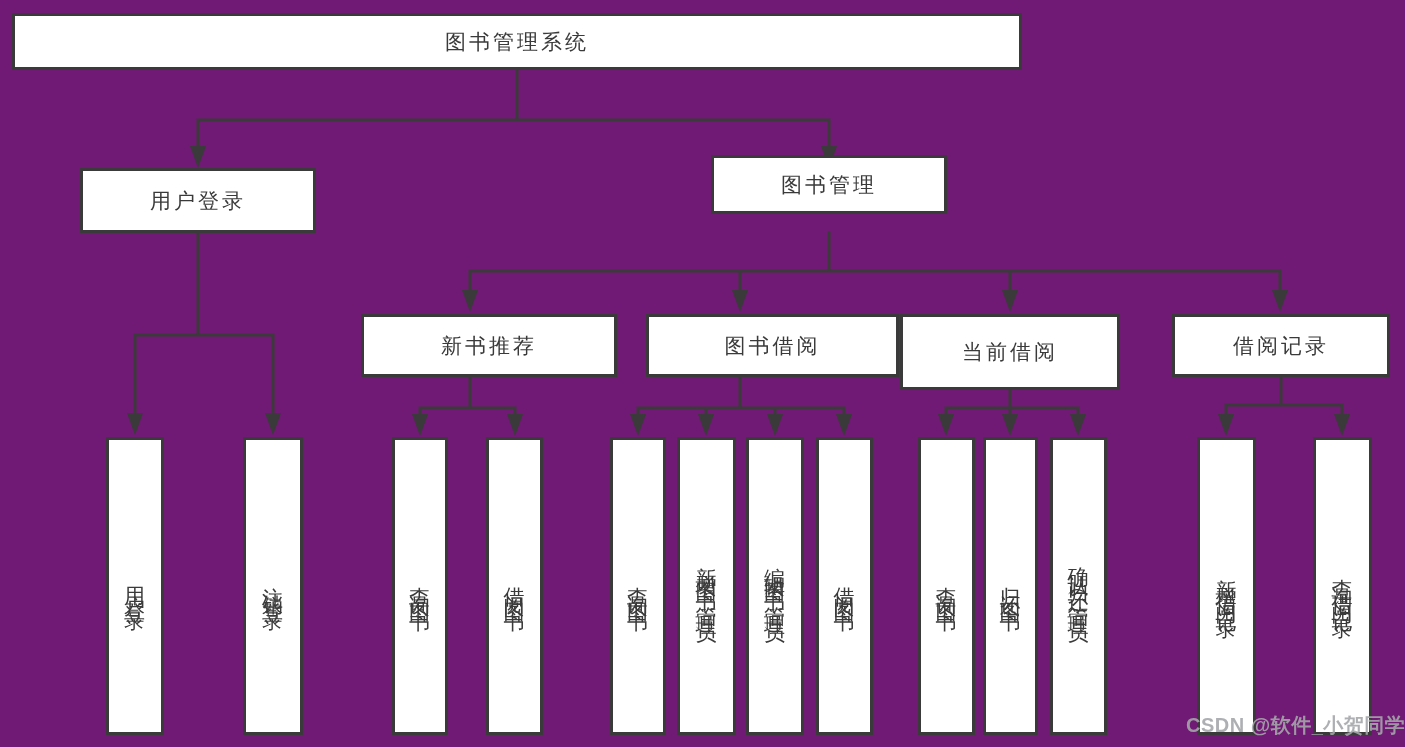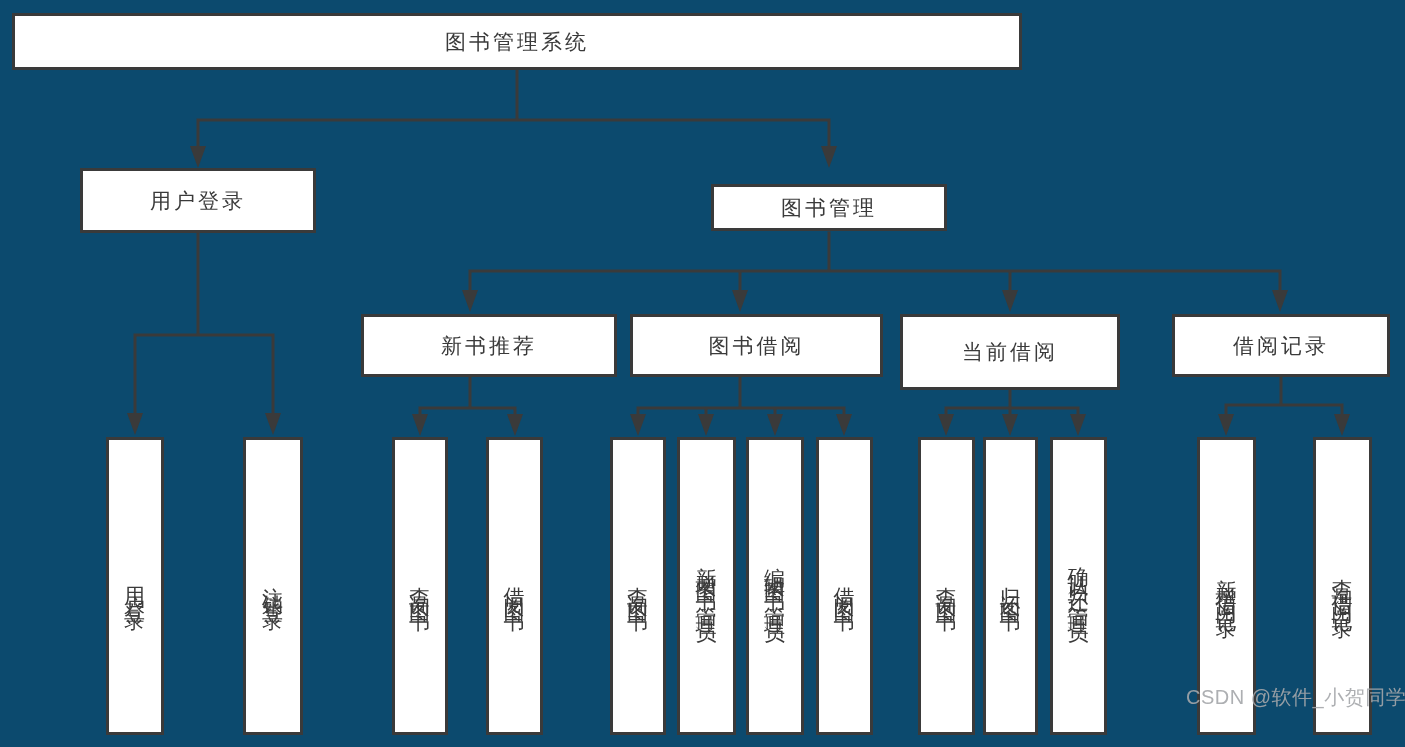--- a/index.html
+++ b/index.html
@@ -5,21 +5,21 @@
   html, body {
     margin: 0;
     padding: 0;
     background: #ffffff;
     font-family: "Liberation Sans", "DejaVu Sans", sans-serif;
   }
   #canvas {
     position: relative;
     width: 1405px;
     height: 747px;
-    background: #0c4a6e;
+    background: #701a75;
     overflow: hidden;
   }
   svg.connectors {
     position: absolute;
     left: 0; top: 0;
     z-index: 1;
   }
   .node {
     position: absolute;
     box-sizing: border-box;
@@ -41,27 +41,28 @@
     writing-mode: vertical-rl;
     text-orientation: mixed;
     font-size: 21px;
     letter-spacing: 8px;
     line-height: 1;
   }
   .node span { display: inline-block; }
   .watermark {
     position: absolute;
     left: 1186px;
-    top: 684px;
+    top: 712px;
     width: 210px;
     font-size: 20px;
     letter-spacing: 0.5px;
     color: rgba(164, 166, 170, 0.9);
     z-index: 3;
     white-space: nowrap;
+    font-weight: bold;
   }
 </style>
 </head>
 <body>
 
 <div id="canvas">
 
   <svg class="connectors" width="1405" height="747" viewBox="0 0 1405 747">
     <g stroke="#3a3a3a" stroke-width="3" fill="none" stroke-linecap="square">
 
@@ -109,28 +110,28 @@
     </g>
   </svg>
 
   <div class="node h" style="left:12px; top:13px; width:1010px; height:57px;">
     <span>图书管理系统</span>
   </div>
 
   <div class="node h" style="left:80px; top:168px; width:236px; height:65px;">
     <span>用户登录</span>
   </div>
-  <div class="node h" style="left:711px; top:184px; width:236px; height:47px;">
+  <div class="node h" style="left:711px; top:155px; width:236px; height:59px;">
     <span>图书管理</span>
   </div>
 
   <div class="node h" style="left:361px; top:314px; width:256px; height:63px;">
     <span>新书推荐</span>
   </div>
-  <div class="node h" style="left:630px; top:314px; width:253px; height:63px;">
+  <div class="node h" style="left:646px; top:314px; width:253px; height:63px;">
     <span>图书借阅</span>
   </div>
   <div class="node h" style="left:900px; top:314px; width:220px; height:76px;">
     <span>当前借阅</span>
   </div>
   <div class="node h" style="left:1172px; top:314px; width:218px; height:63px;">
     <span>借阅记录</span>
   </div>
 
   <div class="node v" style="left:106px; top:437px; width:58px; height:298px;">

